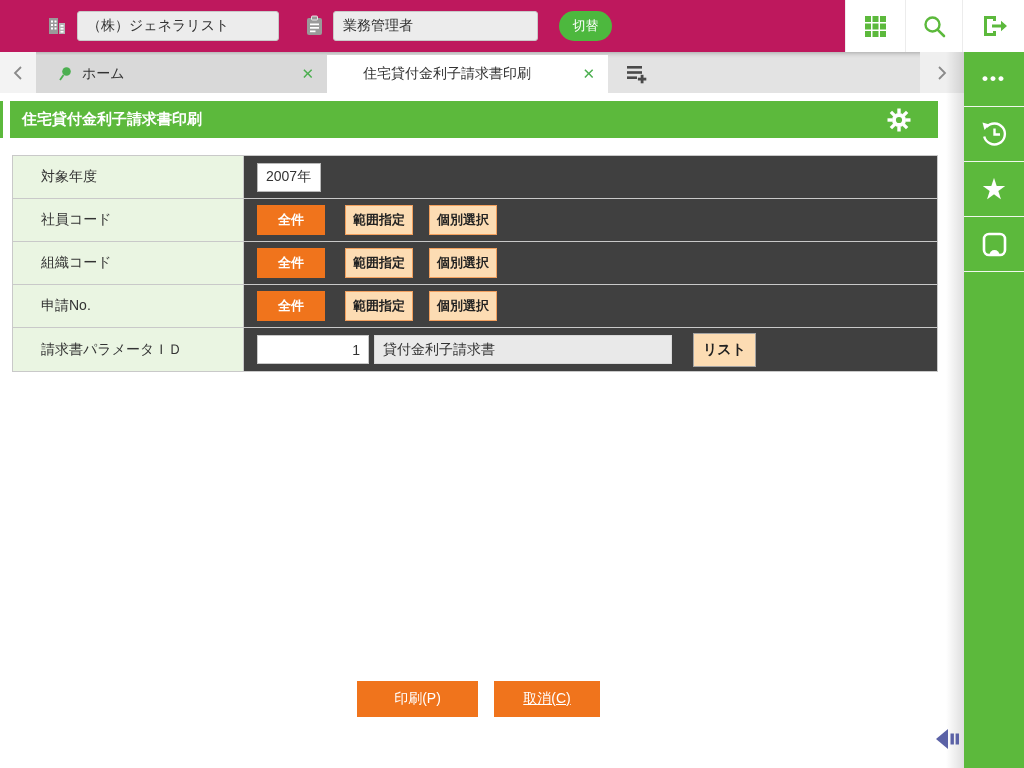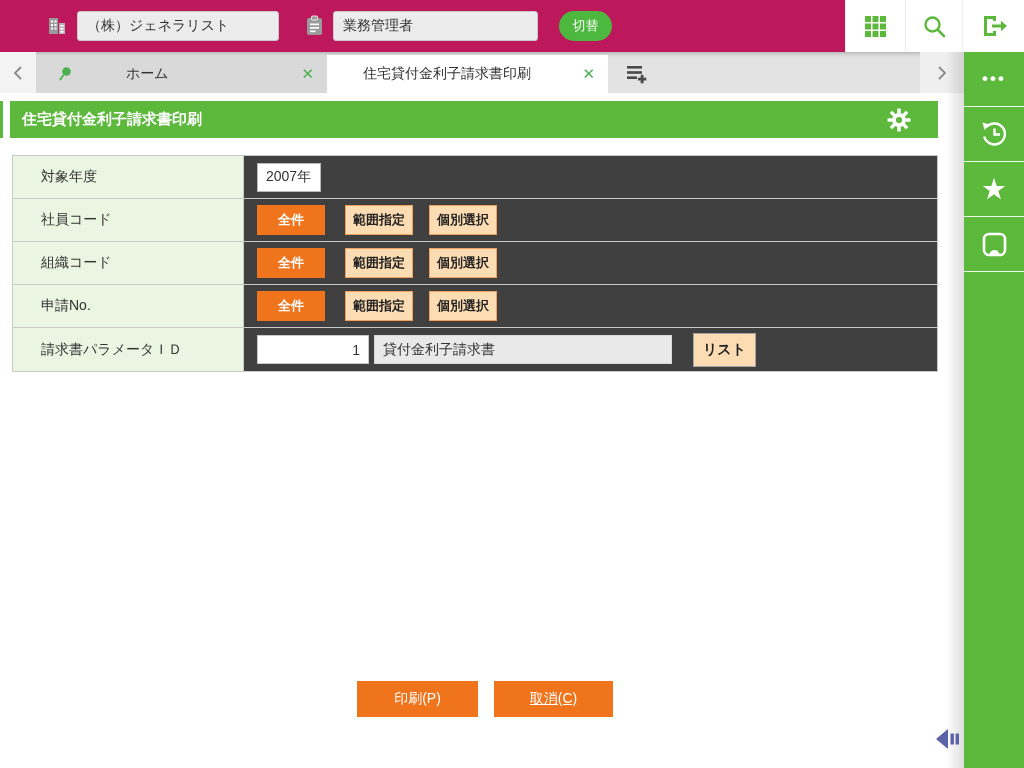--- a/index.html
+++ b/index.html
@@ -35,21 +35,21 @@
   
   .tabbar {
     position:absolute; left:0; top:52px; width:964px; height:41px;
     background:#e3e3e3; display:flex; align-items:flex-end;
     box-shadow: inset 0 5px 5px -4px rgba(0,0,0,0.28);
   }
   .tab-nav { height:41px; display:flex; align-items:center; justify-content:center; cursor:pointer; }
   .tab-nav-left  { width:36px; background:#f3f3f3; }
   .tab-nav-right { width:44px; background:#efefef; }
   .tab { height:38px; display:flex; align-items:center; cursor:pointer; }
-  .tab-home { width:291px; background:#d9d9d9;gap:44px; }
+  .tab-home { width:291px; background:#d9d9d9; }
   .tab-active { width:281px; background:#ffffff; }
   .tab-label { font-size:14px; color:#333; flex:1; overflow:hidden; white-space:nowrap; }
   .tab-home .tab-label { margin-left:9px; }
   .tab-active .tab-label { margin-left:36px; }
   .tab-close {
     font-size:15px; font-weight:bold; color:#4caf50; margin:0 13px 0 6px; cursor:pointer;
   }
   .tab-pin { margin-left:20px; display:flex; }
   .tab-new { width:56px; height:38px; display:flex; align-items:center; justify-content:center; cursor:pointer; }
   .tab-fill { flex:1; height:41px; }
@@ -333,21 +333,21 @@
       <input class="id-input" type="text" value="1" style="">
       <input class="name-input" type="text" readonly="" value="貸付金利子請求書" style="">
       <button class="list-btn">リスト</button>
     </div>
   </div>
 
 </div>
 
 <div class="footer-actions">
   <button class="action-btn">印刷(P)</button>
-  <button class="action-btn" style="width:119px;text-decoration:underline;">取消(C)</button>
+  <button class="action-btn" style="width:106px;text-decoration:underline;">取消(C)</button>
 </div>
 
 <div class="collapse-handle">
   <span style="display:flex;">
     <svg width="28" height="24" viewBox="0 0 28 24">
       <polygon points="14,2 2,12 14,22" fill="#5b62a6"></polygon>
       <rect x="16.5" y="6.5" width="3.4" height="11" fill="#5b62a6"></rect>
       <rect x="21.6" y="6.5" width="3.4" height="11" fill="#5b62a6"></rect>
     </svg>
   </span>

